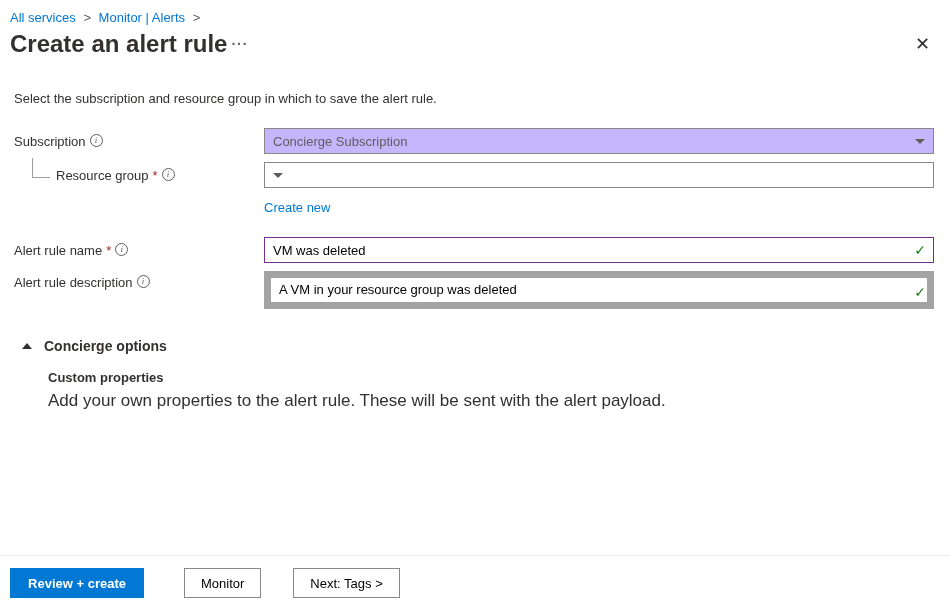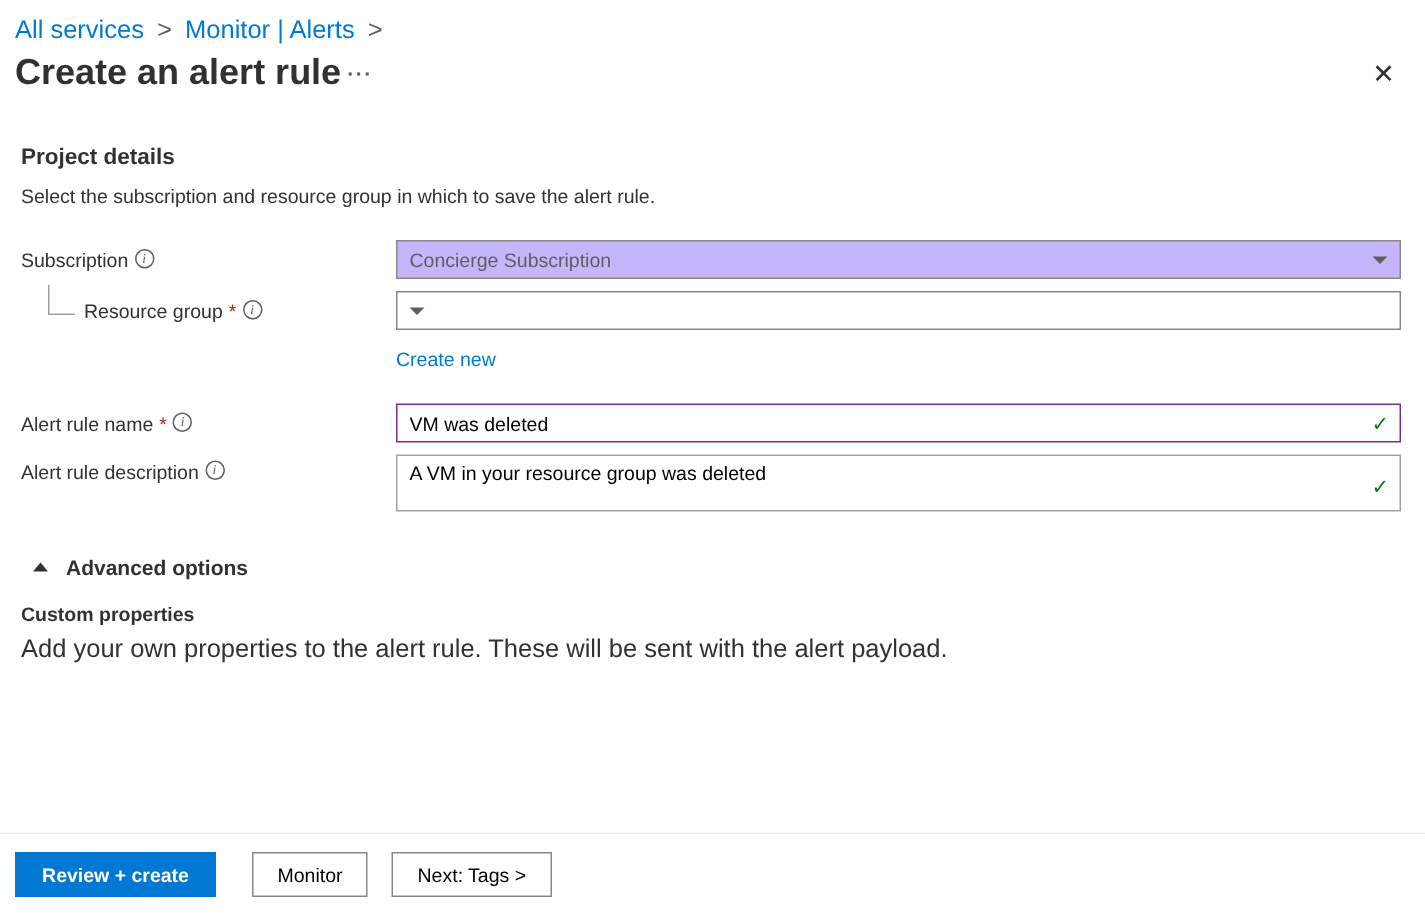--- a/index.html
+++ b/index.html
@@ -8,21 +8,21 @@
     font-size: 13px;
     color: #323130;
     background: #fff;
     width: 950px;
     height: 610px;
     position: relative;
     overflow: hidden;
   }
   .breadcrumb {
     padding: 10px 10px 4px 10px;
-    font-size: 17px;
+    font-size: 13px;
   }
   .breadcrumb a {
     color: #0078d4;
     text-decoration: none;
   }
   .breadcrumb .sep { color: #605e5c; padding: 0 4px; }
   .header-row {
     display: flex;
     align-items: center;
     justify-content: space-between;
@@ -144,21 +144,21 @@
     width: 100%;
     height: 26px;
     border: 1px solid #7a2b8e;
     padding: 0 30px 0 8px;
     font-size: 13px;
     outline: none;
   }
   .textarea-input {
     width: 100%;
     height: 38px;
-    border: 1px solid #a3a3a3;
+    border: 7px solid #a3a3a3;
     padding: 4px 30px 4px 8px;
     font-size: 13px;
     outline: none;
     resize: none;
     font-family: inherit;
   }
   .check-icon {
     position: absolute;
     right: 8px;
     top: 50%;
@@ -179,39 +179,40 @@
   }
   .chevron-up-sm {
     width: 0; height: 0;
     border-left: 5px solid transparent;
     border-right: 5px solid transparent;
     border-bottom: 6px solid #323130;
     margin-left: 8px;
   }
   .advanced-label { font-weight: 600; font-size: 14px; }
   .custom-block {
+    margin-left: 34px;
   }
   .custom-title {
     font-weight: 600;
     font-size: 13px;
     margin-bottom: 6px;
   }
   .custom-desc {
     font-size: 17px;
     color: #323130;
   }
   .footer {
     position: absolute;
     bottom: 0;
     left: 0;
     right: 0;
     border-top: 1px solid #edebe9;
     padding: 12px 10px;
     display: flex;
-    gap: 8px;
+    gap: 24px;
   }
   .btn {
     height: 30px;
     padding: 0 16px;
     font-size: 13px;
     border: 1px solid #8a8886;
     background: #fff;
     cursor: pointer;
     font-family: inherit;
   }
@@ -238,21 +239,20 @@
 <div class="header-row">
   <div class="page-title">
     <span>Create an alert rule</span>
     <span class="ellipsis">···</span>
   </div>
   <span class="close-x">✕</span>
 </div>
 
 <div class="content">
 
-  <div class="section-title">Project details</div>
   <div class="section-desc">Select the subscription and resource group in which to save the alert rule.</div>
 
   <div class="form-row">
     <div class="form-label">
       <span>Subscription</span>
       <span class="info-icon">i</span>
     </div>
     <div class="form-field">
       <div class="select-box disabled">
         <span>Concierge Subscription</span>
@@ -297,21 +297,21 @@
       <span class="info-icon">i</span>
     </div>
     <div class="form-field text-input-wrapper">
       <textarea class="textarea-input" style="">A VM in your resource group was deleted</textarea>
       <span class="check-icon">✓</span>
     </div>
   </div>
 
   <div class="advanced-row">
     <span class="chevron-up-sm"></span>
-    <span class="advanced-label">Advanced options</span>
+    <span class="advanced-label">Concierge options</span>
   </div>
 
   <div class="custom-block">
     <div class="custom-title">Custom properties</div>
     <div class="custom-desc">Add your own properties to the alert rule. These will be sent with the alert payload.</div>
   </div>
 
 </div>
 
 <div class="footer">

